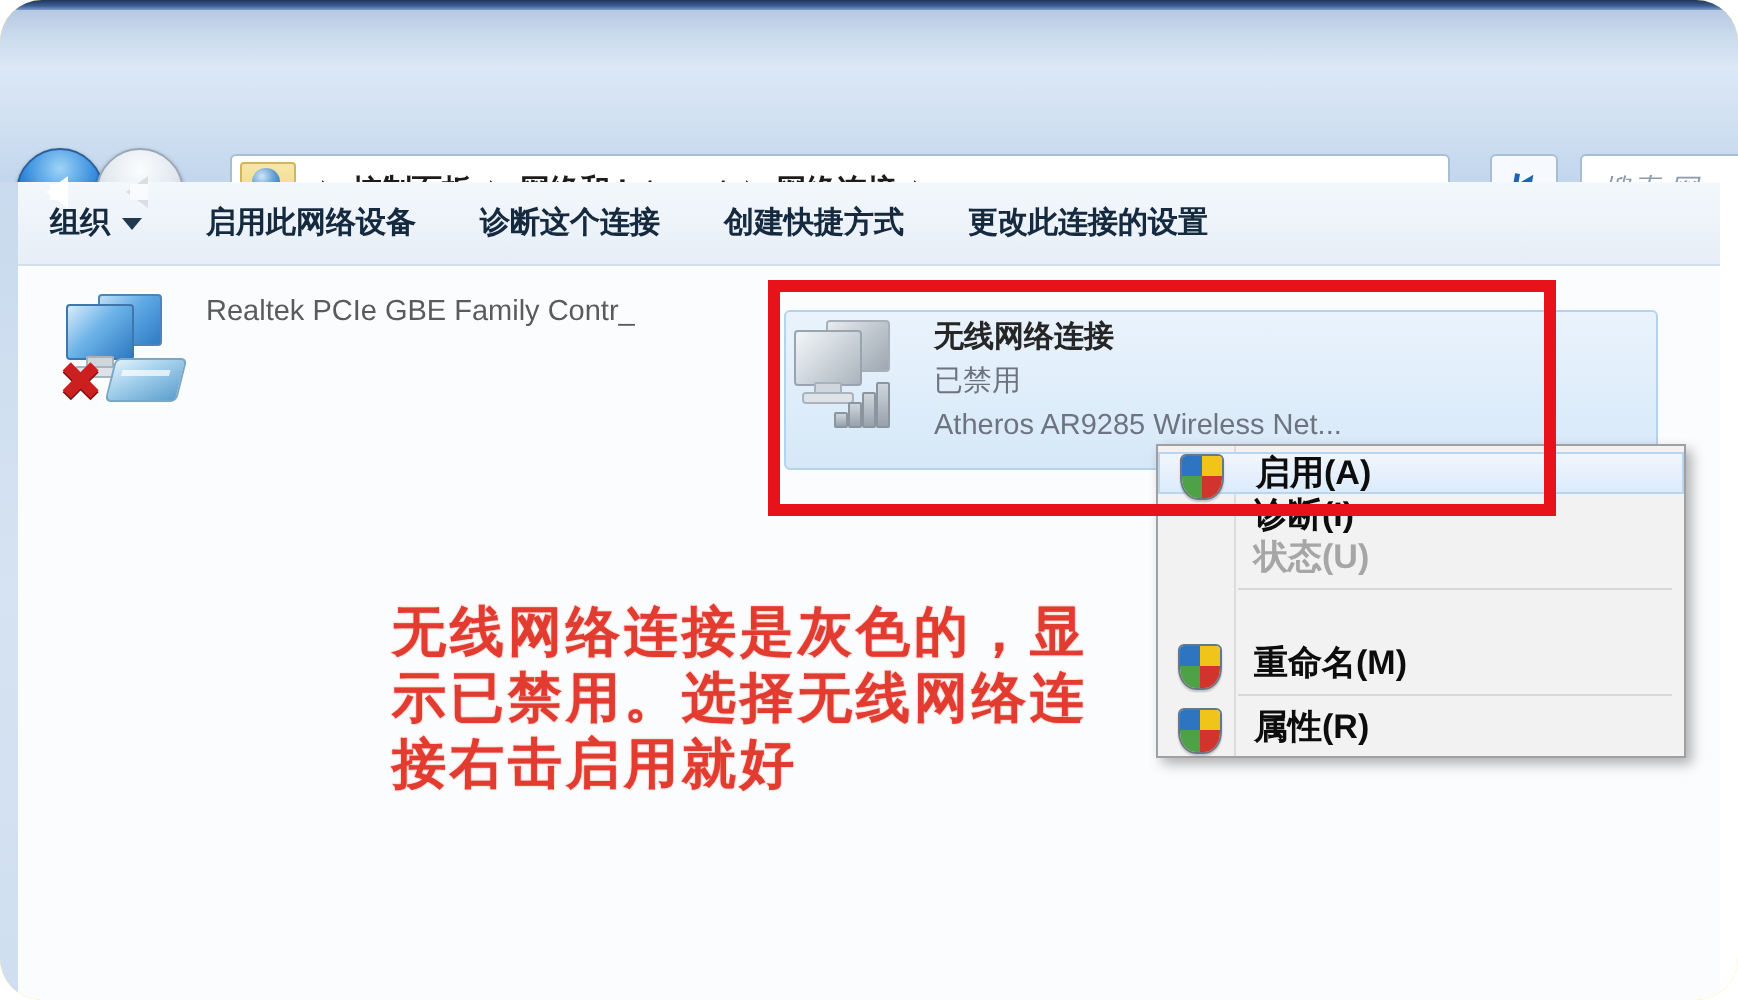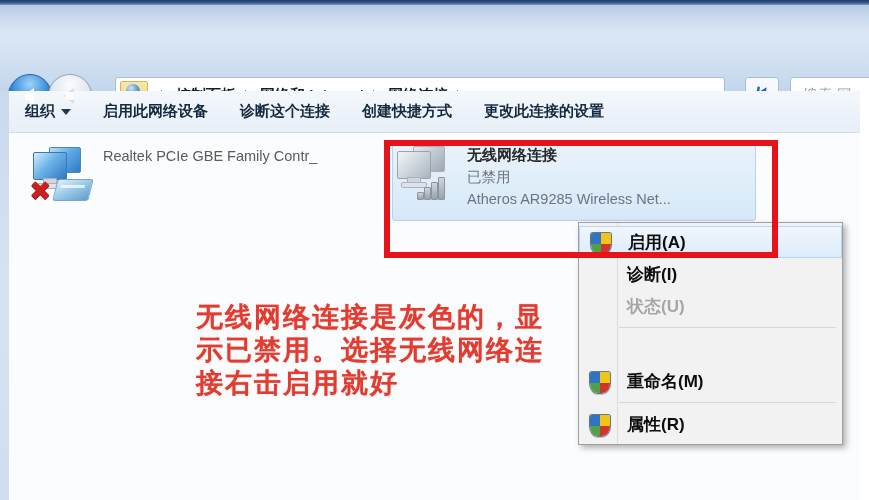--- a/index.html
+++ b/index.html
@@ -8,20 +8,21 @@
     width: 869px; height: 500px;
     overflow: hidden;
     background: #fff;
     font-family: "Liberation Sans", "DejaVu Sans", sans-serif;
   }
   #root {
     position: relative;
     width: 869px; height: 500px;
     overflow: hidden;
     background: #fde047;
+    border-radius: 21px;
   }
 
   
   .titlebar-dark {
     position: absolute; left: 0; top: 0; width: 869px; height: 5px;
     background: linear-gradient(180deg,#20365a 0%,#3c5f96 60%,#7e9cc4 100%);
   }
   .titlebar {
     position: absolute; left: 0; top: 5px; width: 869px; height: 28px;
     background: linear-gradient(180deg,#b5c9e2 0%,#c8d8ec 40%,#dbe7f4 100%);
@@ -243,21 +244,21 @@
     border: 1px solid #a0a0a0;
     box-shadow: 3px 3px 6px rgba(0,0,0,.30);
     padding: 3px 0 4px 0;
     z-index: 35;
     box-sizing: border-box;
   }
   .ctxmenu::before {
     content:""; position:absolute; left:38px; top:0; bottom:0; width:1px; background:#dcdcdc;
   }
   .mi {
-    position: relative; height: 32px; display: flex; align-items: center;
+    position: relative; height: 21px; display: flex; align-items: center;
     padding-left: 8px; box-sizing: border-box;
   }
   .mi .ic { width: 28px; height: 26px; flex: none; position: relative; }
   .mi .lbl { font-size: 17px; color: #0d0d0d; margin-left: 12px; white-space: nowrap; font-weight:600;}
   .mi.disabled .lbl { color: #a6a6a6; font-weight:600; }
   .mi.highlight {
     background: linear-gradient(180deg,#f0f6fd 0%,#dcebfb 100%);
     border: 1px solid #b9d6f0;
   }
   .sep { height: 1px; background: #d8d8d8; margin: 5px 6px 5px 40px; }
@@ -354,21 +355,21 @@
         <div class="mon mon-stand"></div>
         <div class="mon mon-base"></div>
         <div class="cable"></div>
         <div class="redx">✖</div>
       </div>
       <div class="conn-text">
         <div class="conn-dev">Realtek PCIe GBE Family Contr_</div>
       </div>
     </div>
 
-    <div class="conn wireless selected" style="left:383px; top:8px; width:364px; height:80px;">
+    <div class="conn wireless selected" style="left:383px; top:22px; width:437px; height:80px;">
       <div class="conn-icon gray">
         <div class="mon mon-back"></div>
         <div class="mon mon-front"></div>
         <div class="mon mon-stand"></div>
         <div class="mon mon-base"></div>
         <div class="bars">
           <i></i>
             <i></i>
             <i></i>
             <i></i>

